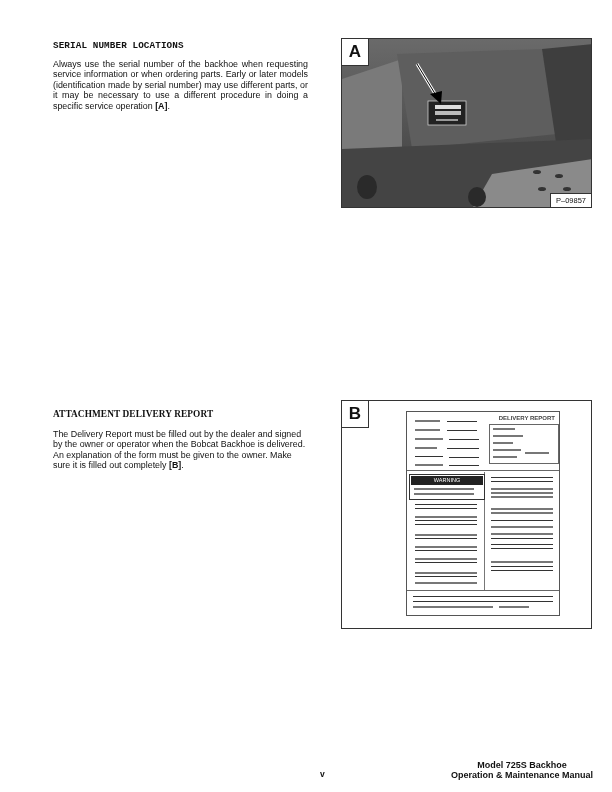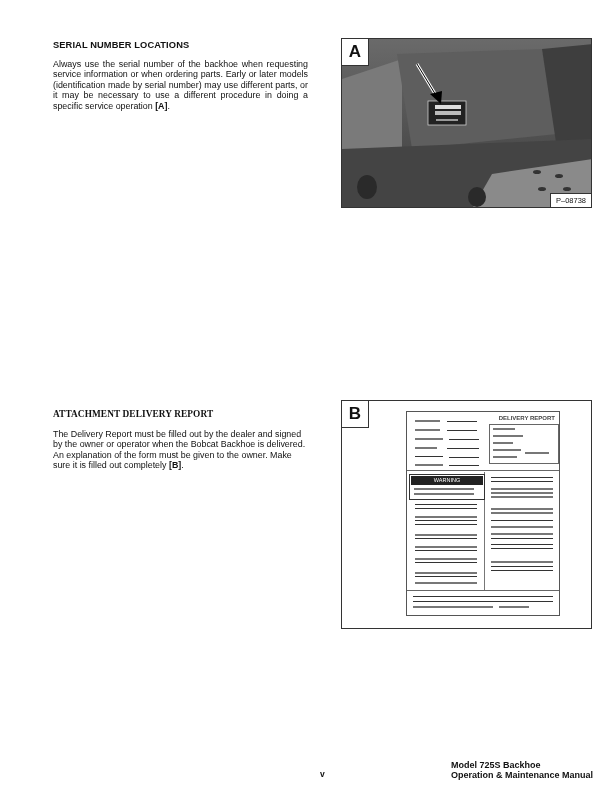--- a/index.html
+++ b/index.html
@@ -6,29 +6,29 @@
   body { width:612px; height:792px; position:relative; overflow:hidden; font-family:"Liberation Sans", sans-serif; color:#111; }
   .heading { position:absolute; left:53px; font-weight:bold; font-size:9.3px; letter-spacing:0.1px; }
   .para { position:absolute; left:53px; width:255px; font-size:8.9px; line-height:10.4px; }
   .para.justify { text-align:justify; }
   .fig { position:absolute; left:341px; width:251px; border:1px solid #333; box-sizing:border-box; overflow:hidden; }
   .fig-label { position:absolute; left:0; top:0; width:26px; height:26px; background:#fff; border-right:1px solid #333; border-bottom:1px solid #333; font-weight:bold; font-size:17px; display:flex; align-items:center; justify-content:center; z-index:3; }
   .photo { position:absolute; inset:0; background:linear-gradient(180deg,#6a6a6a 0%,#585858 40%,#4a4a4a 70%,#3c3c3c 100%); }
   .callout { position:absolute; left:40px; top:2px; background:#fff; font-weight:bold; font-size:11.5px; padding:1px 3px; z-index:3; }
   .pnum { position:absolute; right:0; bottom:0; background:#fff; border-left:1px solid #333; border-top:1px solid #333; font-size:7.5px; padding:2px 5px; z-index:3; }
   .footer-page { position:absolute; left:320px; top:769px; font-weight:bold; font-size:8.5px; }
-  .footer-title { position:absolute; right:19px; top:760px; text-align:left; font-weight:bold; font-size:9px; line-height:10px; }
+  .footer-title { position:absolute; right:19px; top:760px; text-align:center; font-weight:bold; font-size:9px; line-height:10px; }
   .doc { position:absolute; left:64px; top:10px; width:152px; height:203px; border:1px solid #555; background:#fff; }
   .ln { position:absolute; height:1.5px; background:#777; }
   .ln.d { background:#333; height:1px; }
 </style>
 </head>
 <body>
 
-<div class="heading" style="top:40px;">SERIAL NUMBER LOCATIONS</div>
+<div class="heading" style="top:40px;font-family:Liberation Mono, monospace;">SERIAL NUMBER LOCATIONS</div>
 <div class="para justify" style="top:59px;"><span>Always use the serial number of the backhoe when requesting service information or when ordering parts. Early or later models (identification made by serial number) may use different parts, or it may be necessary to use a different procedure in doing a specific service operation </span><b>[A]</b><span>.</span></div>
 
 <div class="fig" style="top:38px; height:170px;">
   <div class="photo">
     <svg width="251" height="170" viewBox="0 0 251 170">
       <polygon points="0,40 60,20 60,120 0,135" fill="#7a7a7a"></polygon>
       <polygon points="55,15 200,10 215,95 70,110" fill="#5e5e5e"></polygon>
       <polygon points="200,10 251,5 251,120 215,110" fill="#3e3e3e"></polygon>
       <polygon points="0,110 251,100 251,170 0,170" fill="#444"></polygon>
       <polygon points="150,135 251,120 251,170 130,170" fill="#8a8a8a"></polygon>
@@ -41,21 +41,21 @@
       <line x1="75" y1="25" x2="95" y2="58" stroke="#fff" stroke-width="3"></line>
       <line x1="75" y1="25" x2="95" y2="58" stroke="#000" stroke-width="1"></line>
       <polygon points="88,55 100,52 99,65" fill="#000"></polygon>
       <ellipse cx="195" cy="133" rx="4" ry="2" fill="#333"></ellipse>
       <ellipse cx="217" cy="137" rx="4" ry="2" fill="#333"></ellipse>
       <ellipse cx="200" cy="150" rx="4" ry="2" fill="#333"></ellipse>
       <ellipse cx="225" cy="150" rx="4" ry="2" fill="#333"></ellipse>
     </svg>
   </div>
   <div class="fig-label">A</div>
-  <div class="pnum">P–08738</div>
+  <div class="pnum">P–09857</div>
 </div>
 
 <div class="heading" style="top:409px;font-family:Liberation Serif, serif;">ATTACHMENT DELIVERY REPORT</div>
 <div class="para" style="top:429px;"><span>The Delivery Report must be filled out by the dealer and signed by the owner or operator when the Bobcat Backhoe is delivered. An explanation of the form must be given to the owner. Make sure it is filled out completely </span><b>[B]</b><span>.</span></div>
 
 <div class="fig" style="top:400px; height:229px;">
   <div class="fig-label">B</div>
   <div class="doc">
     <div style="position:absolute; right:4px; top:3px; font-size:6px; font-weight:bold; color:#444;">DELIVERY REPORT</div>
     <div style="position:absolute; left:82px; top:12px; width:68px; height:38px; border:1px solid #666;"></div>

